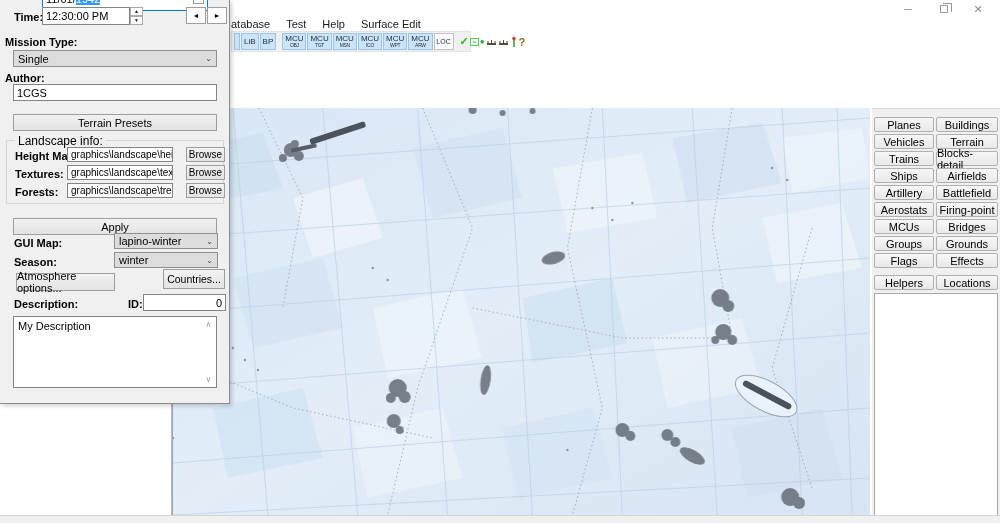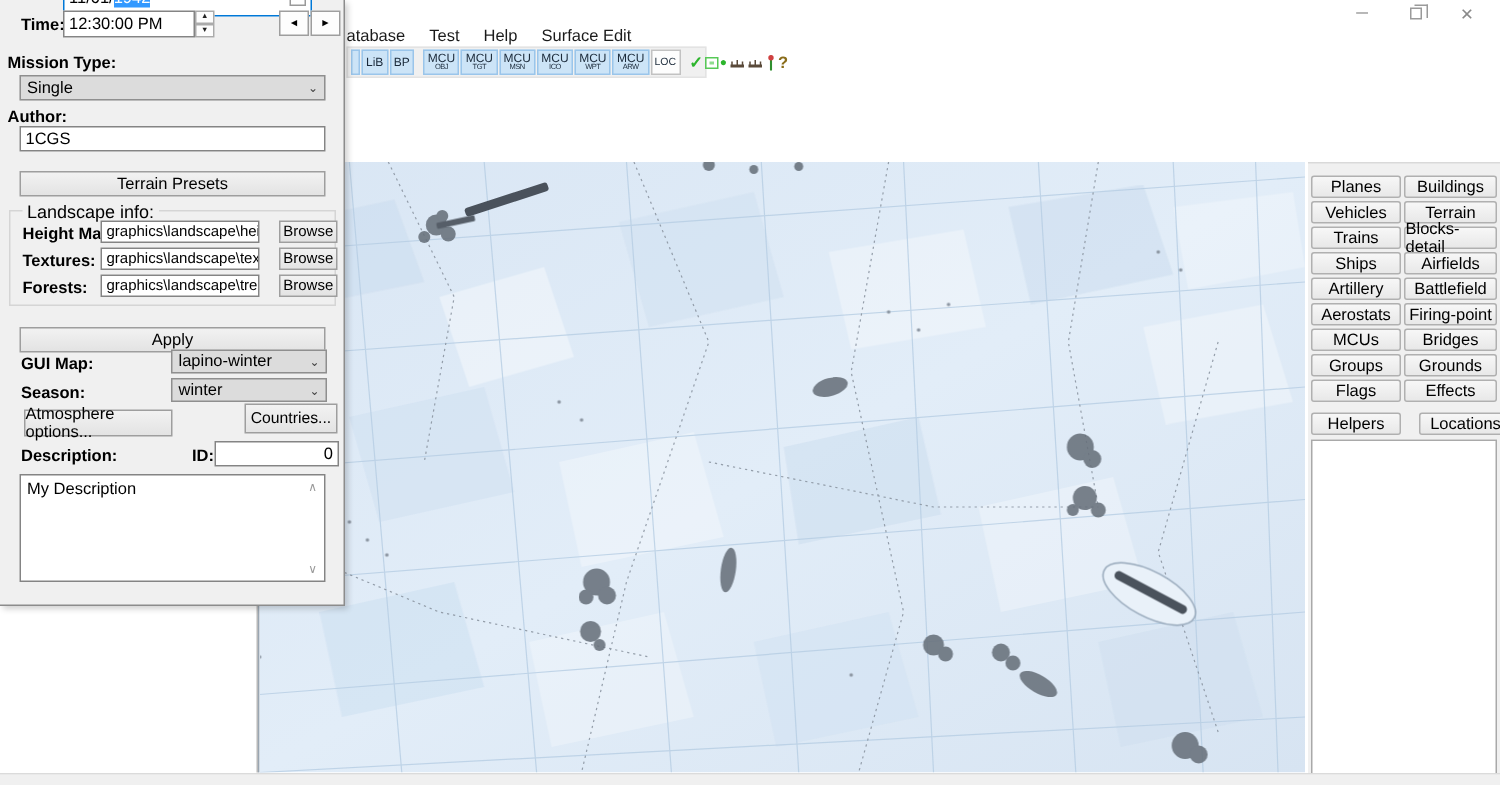--- a/index.html
+++ b/index.html
@@ -49,21 +49,21 @@
     font-size:5px; color:#222; line-height:5px; }
   .scrollcol { position:absolute; right:1px; top:1px; bottom:1px; width:13px; display:flex; flex-direction:column;
     justify-content:space-between; align-items:center; color:#9a9a9a; font-size:8px; padding:2px 0; }
 
   
   #right-panel { left:872px; top:108px; width:128px; height:415px; background:#f0f0f0; border-top:1px solid #d9d9d9; }
   #rp-grid { position:absolute; left:2px; top:8px; width:124px; display:grid;
     grid-template-columns:60px 62px; gap:2px 2px; }
   .rbtn { height:15px; background:linear-gradient(#f7f7f7,#e8e8e8); border:1px solid #b0b0b0; border-radius:2px;
     display:flex; align-items:center; justify-content:center; font-size:11px; }
-  #rp-grid2 { position:absolute; left:2px; top:166px; width:124px; display:grid; grid-template-columns:60px 62px; gap:12px; }
+  #rp-grid2 { position:absolute; left:2px; top:166px; width:124px; display:grid; grid-template-columns:60px 62px; gap:2px; }
   #rp-list { position:absolute; left:2px; top:184px; width:124px; height:224px; background:#fff; border:1px solid #a9a9a9; }
 
   
   #map { left:172px; top:108px; width:698px; height:407px; border-left:1px solid #9aa6b2; }
   #vline { left:171px; top:52px; width:1px; height:463px; background:#b9b9b9; }
   #statusbar { left:0; top:515px; width:1000px; height:8px; background:#f0f0f0; border-top:1px solid #d4d4d4; }
 </style>
 </head>
 <body>
 

